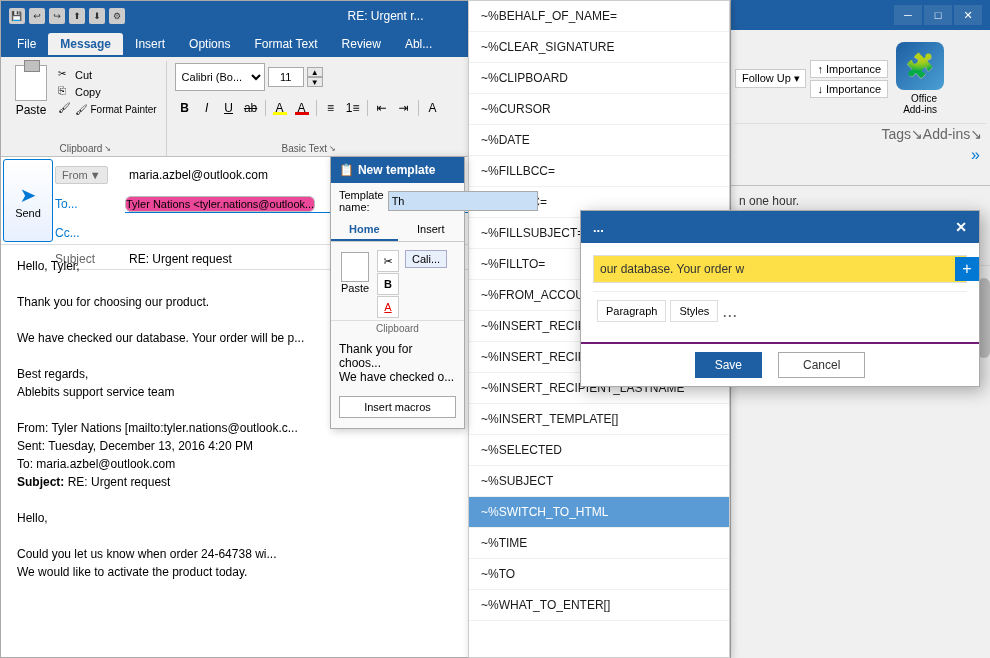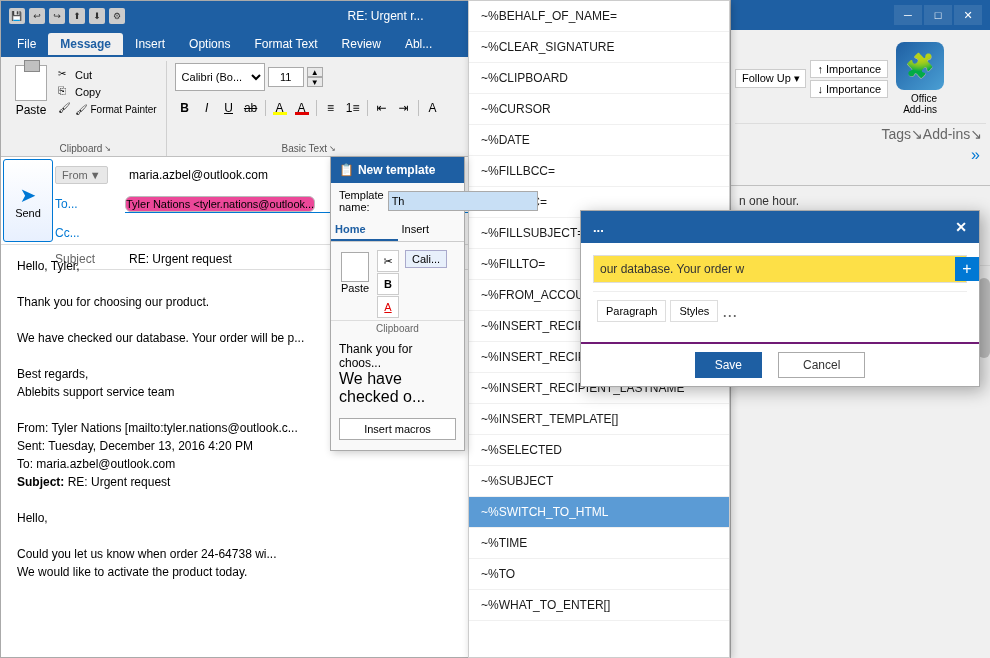--- a/index.html
+++ b/index.html
@@ -302,21 +302,21 @@
       font-size: 11px;
       padding: 0 3px;
       background: #c8dff5;
     }
     .template-tabs {
       display: flex;
       border-bottom: 1px solid #ccc;
     }
     .template-tab {
       flex: 1;
-      text-align: left;
+      text-align: center;
       padding: 4px;
       font-size: 11px;
       cursor: pointer;
       border-bottom: 2px solid transparent;
     }
     .template-tab.active {
       border-bottom: 2px solid #1e5fa3;
       color: #1e5fa3;
       font-weight: 600;
     }
@@ -767,21 +767,21 @@
       </div>
       <div style="margin-left:4px; padding-top:2px;">
         <div style="font-size:11px; background:#e8f0fb; border:1px solid #aac; padding:2px 6px; margin-bottom:2px; cursor:pointer;">Cali...</div>
       </div>
     </div>
     <div class="tpl-section-label">Clipboard</div>
     
     
     <div style="padding:6px 8px; font-size:12px; min-height:40px;">
       <div style="font-size:12px;">Thank you for choos...</div>
-      <div style="font-size:16px;">We have checked o...</div>
+      <div style="font-size:12px;">We have checked o...</div>
     </div>
     
     <button class="insert-macros-btn">Insert macros</button>
   </div>
 </div>
 
 <div class="macros-panel">
   <div id="macros-list">
       <div class="macro-item">~%BEHALF_OF_NAME=</div>
       <div class="macro-item">~%CLEAR_SIGNATURE</div>

